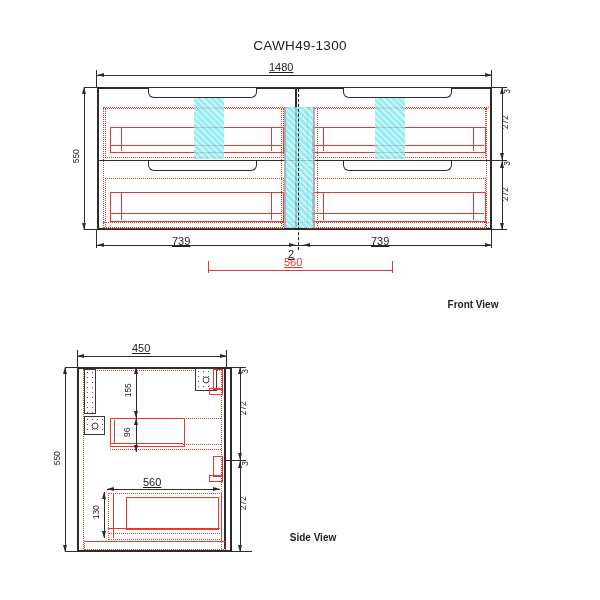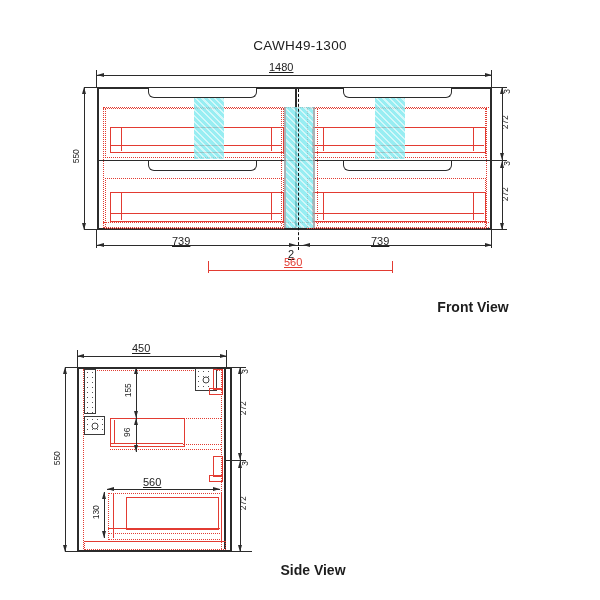--- a/index.html
+++ b/index.html
@@ -7,21 +7,21 @@
           font-family:"Liberation Sans", sans-serif;color:#1d1d1d;}
   .hl{position:absolute;background:#2b2b2b;height:1px;}
   .vl{position:absolute;background:#2b2b2b;width:1px;}
   .hlr{position:absolute;height:0;border-top:1.2px dotted #e23b32;}
   .vlr{position:absolute;width:0;border-left:1.2px dotted #e23b32;}
   .vlrs{position:absolute;width:1px;background:#e23b32;}
   .hlrs{position:absolute;height:1px;background:#e23b32;}
   .dim{position:absolute;font-size:11px;line-height:1;text-align:left;white-space:nowrap;text-decoration:underline;}
   .vdim{position:absolute;font-size:8.5px;line-height:1;text-align:center;width:24px;
         transform:rotate(-90deg);white-space:nowrap;}
-  .viewlabel{position:absolute;font-size:14px;font-weight:600;text-align:center;}
+  .viewlabel{position:absolute;font-size:10px;font-weight:600;text-align:center;}
   .title{position:absolute;font-size:13.5px;letter-spacing:.3px;text-align:center;}
   .ar{position:absolute;width:0;height:0;border-style:solid;}
   .ar-l{border-width:2.5px 7px 2.5px 0;border-color:transparent #2b2b2b transparent transparent;}
   .ar-r{border-width:2.5px 0 2.5px 7px;border-color:transparent transparent transparent #2b2b2b;}
   .ar-u{border-width:0 2.5px 7px 2.5px;border-color:transparent transparent #2b2b2b transparent;}
   .ar-d{border-width:7px 2.5px 0 2.5px;border-color:#2b2b2b transparent transparent transparent;}
   .cab{position:absolute;border:2px solid #2b2b2b;background:#fff;}
   .handle{position:absolute;border:1.5px solid #2b2b2b;border-top:none;
           border-radius:0 0 6px 6px;background:#fff;}
   .boxr{position:absolute;border:1.2px solid #e23b32;}
@@ -212,16 +212,16 @@
     <div class="vl" style="left:240px;top:367px;height:185px;"></div>
     <div class="ar ar-u" style="left:237.5px;top:367px;"></div>
     <div class="ar ar-d" style="left:237.5px;top:453px;"></div>
     <div class="ar ar-u" style="left:237.5px;top:461px;"></div>
     <div class="ar ar-d" style="left:237.5px;top:545px;"></div>
     <div class="vdim" style="left:233px;top:367px;">3</div>
     <div class="vdim" style="left:231px;top:404px;">272</div>
     <div class="vdim" style="left:233px;top:459px;">3</div>
     <div class="vdim" style="left:231px;top:499px;">272</div>
 
-    <div class="viewlabel" style="left:273px;top:562px;width:80px;">Side View</div>
+    <div class="viewlabel" style="left:273px;top:532px;width:80px;">Side View</div>
   </div>
 
 </div>
 
 </body></html>

